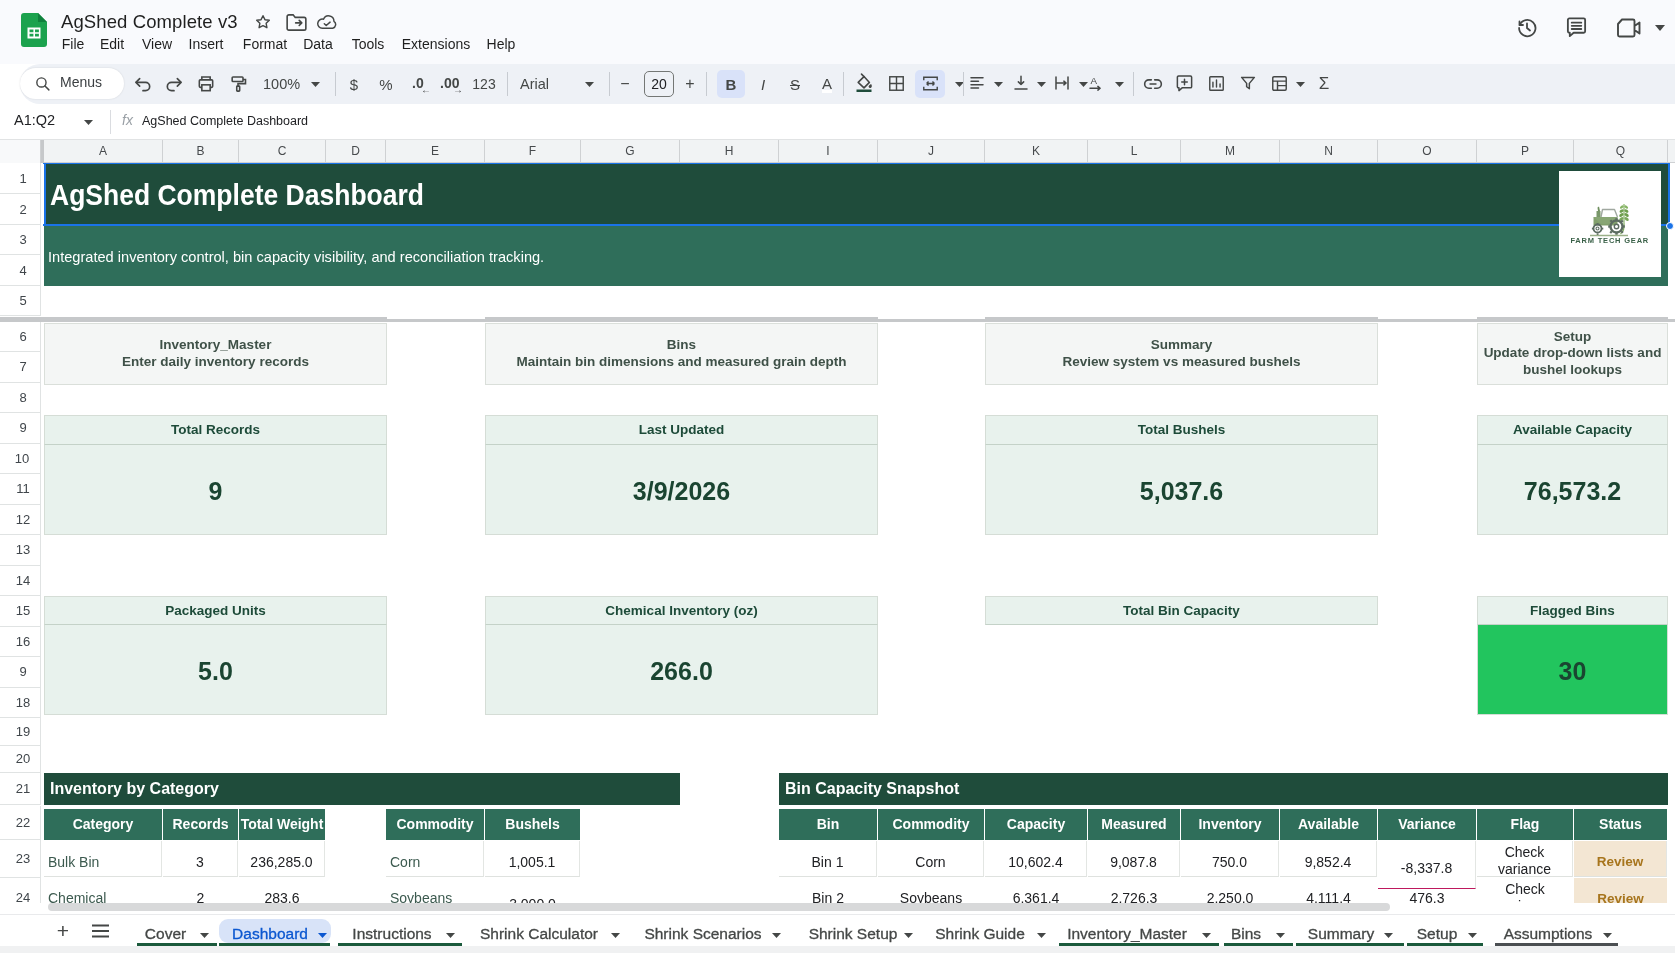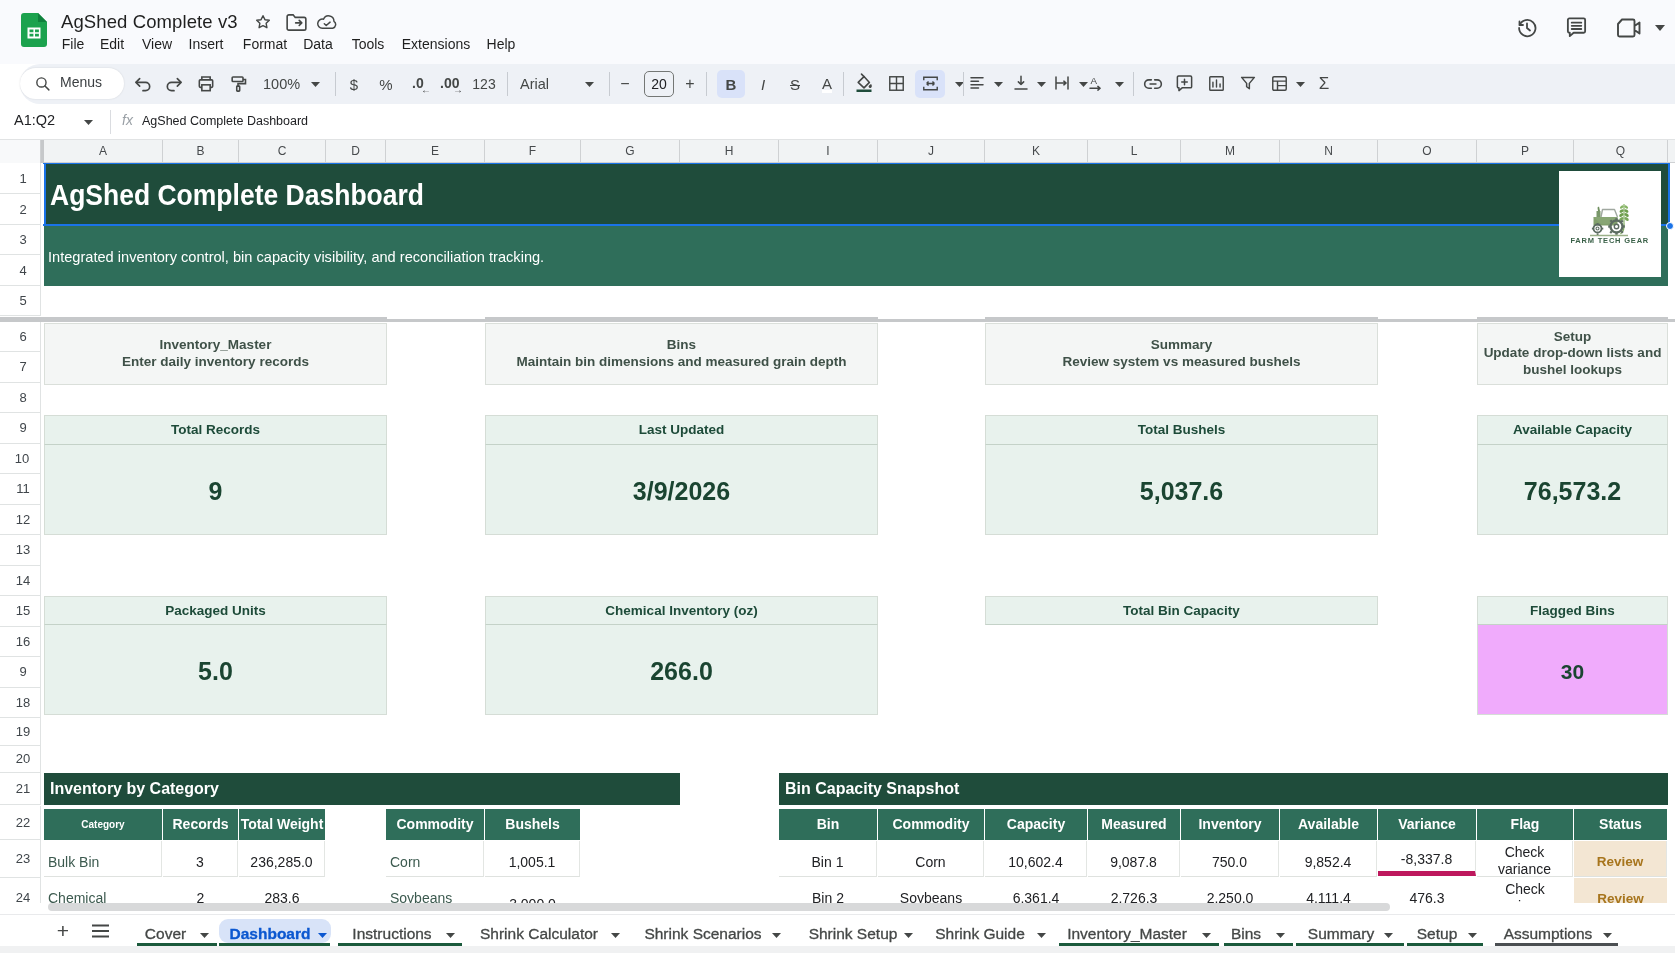--- a/index.html
+++ b/index.html
@@ -360,24 +360,24 @@
 <div class="a ctr" style="left:985px;top:251.5px;width:393px;height:30.5px;background:#e8f2ed;border:1px solid #d5ddd6;border-bottom:1px solid #c4d2c8;font-size:13.5px;font-weight:bold;color:#1d4b39">Total Bushels</div>
 <div class="a ctr" style="left:985px;top:282.0px;width:393px;height:90px;background:#e8f2ed;border:1px solid #d5ddd6;border-top:none;padding-top:4px;font-size:25px;font-weight:bold;color:#1a4531">5,037.6</div>
 <div class="a ctr" style="left:1477px;top:251.5px;width:191px;height:30.5px;background:#e8f2ed;border:1px solid #d5ddd6;border-bottom:1px solid #c4d2c8;font-size:13.5px;font-weight:bold;color:#1d4b39">Available Capacity</div>
 <div class="a ctr" style="left:1477px;top:282.0px;width:191px;height:90px;background:#e8f2ed;border:1px solid #d5ddd6;border-top:none;padding-top:4px;font-size:25px;font-weight:bold;color:#1a4531">76,573.2</div>
 <div class="a ctr" style="left:44px;top:433.0px;width:343px;height:29px;background:#e8f2ed;border:1px solid #d5ddd6;border-bottom:1px solid #c4d2c8;font-size:13.5px;font-weight:bold;color:#1d4b39">Packaged Units</div>
 <div class="a ctr" style="left:44px;top:462.0px;width:343px;height:90px;background:#e8f2ed;border:1px solid #d5ddd6;border-top:none;padding-top:4px;font-size:25px;font-weight:bold;color:#1a4531">5.0</div>
 <div class="a ctr" style="left:485px;top:433.0px;width:393px;height:29px;background:#e8f2ed;border:1px solid #d5ddd6;border-bottom:1px solid #c4d2c8;font-size:13.5px;font-weight:bold;color:#1d4b39">Chemical Inventory (oz)</div>
 <div class="a ctr" style="left:485px;top:462.0px;width:393px;height:90px;background:#e8f2ed;border:1px solid #d5ddd6;border-top:none;padding-top:4px;font-size:25px;font-weight:bold;color:#1a4531">266.0</div>
 <div class="a ctr" style="left:985px;top:433.0px;width:393px;height:29px;background:#e8f2ed;border:1px solid #d5ddd6;border-bottom:1px solid #c4d2c8;font-size:13.5px;font-weight:bold;color:#1d4b39">Total Bin Capacity</div>
 <div class="a ctr" style="left:1477px;top:433.0px;width:191px;height:29px;background:#e8f2ed;border:1px solid #d5ddd6;border-bottom:1px solid #c4d2c8;font-size:13.5px;font-weight:bold;color:#1d4b39">Flagged Bins</div>
-<div class="a ctr" style="left:1477px;top:462.0px;width:191px;height:90px;background:#f0abfc;border:1px solid #d5ddd6;border-top:none;padding-top:4px;font-size:21px;font-weight:bold;color:#1a4531">30</div>
+<div class="a ctr" style="left:1477px;top:462.0px;width:191px;height:90px;background:#22c55e;border:1px solid #d5ddd6;border-top:none;padding-top:4px;font-size:25px;font-weight:bold;color:#1a4531">30</div>
 <div class="a" style="left:779px;top:610.2px;width:889px;height:32.3px;background:#1f4c3b;color:#fff;font-size:16px;font-weight:bold;display:flex;align-items:center;padding-left:6px">Bin Capacity Snapshot</div>
 <div class="a" style="left:44px;top:610.2px;width:636px;height:32.3px;background:#1f4c3b;color:#fff;font-size:16px;font-weight:bold;display:flex;align-items:center;padding-left:6px">Inventory by Category</div>
-<div class="a ctr" style="left:44px;top:645.5px;width:118px;height:31.5px;background:#2f6e5a;color:#fff;font-size:10px;font-weight:bold;white-space:nowrap">Category</div>
+<div class="a ctr" style="left:44px;top:645.5px;width:118px;height:31.5px;background:#2f6e5a;color:#fff;font-size:14px;font-weight:bold;white-space:nowrap">Category</div>
 <div class="a ctr" style="left:163px;top:645.5px;width:75px;height:31.5px;background:#2f6e5a;color:#fff;font-size:14px;font-weight:bold;white-space:nowrap">Records</div>
 <div class="a ctr" style="left:239px;top:645.5px;width:86px;height:31.5px;background:#2f6e5a;color:#fff;font-size:14px;font-weight:bold;white-space:nowrap">Total Weight</div>
 <div class="a ctr" style="left:386px;top:645.5px;width:98px;height:31.5px;background:#2f6e5a;color:#fff;font-size:14px;font-weight:bold;white-space:nowrap">Commodity</div>
 <div class="a ctr" style="left:485px;top:645.5px;width:95px;height:31.5px;background:#2f6e5a;color:#fff;font-size:14px;font-weight:bold;white-space:nowrap">Bushels</div>
 <div class="a ctr" style="left:779px;top:645.5px;width:98px;height:31.5px;background:#2f6e5a;color:#fff;font-size:14px;font-weight:bold;white-space:nowrap">Bin</div>
 <div class="a ctr" style="left:878px;top:645.5px;width:106px;height:31.5px;background:#2f6e5a;color:#fff;font-size:14px;font-weight:bold;white-space:nowrap">Commodity</div>
 <div class="a ctr" style="left:985px;top:645.5px;width:102px;height:31.5px;background:#2f6e5a;color:#fff;font-size:14px;font-weight:bold;white-space:nowrap">Capacity</div>
 <div class="a ctr" style="left:1088px;top:645.5px;width:92px;height:31.5px;background:#2f6e5a;color:#fff;font-size:14px;font-weight:bold;white-space:nowrap">Measured</div>
 <div class="a ctr" style="left:1181px;top:645.5px;width:98px;height:31.5px;background:#2f6e5a;color:#fff;font-size:14px;font-weight:bold;white-space:nowrap">Inventory</div>
 <div class="a ctr" style="left:1280px;top:645.5px;width:97px;height:31.5px;background:#2f6e5a;color:#fff;font-size:14px;font-weight:bold;white-space:nowrap">Available</div>
@@ -393,21 +393,21 @@
 <div class="a ctr" style="left:163px;top:715.0px;width:75px;height:40px;font-size:14px;color:#202124;padding-top:0px;">2</div>
 <div class="a ctr" style="left:239px;top:715.0px;width:86px;height:40px;font-size:14px;color:#202124;padding-top:0px;">283.6</div>
 <div class="a" style="left:386px;top:715.0px;width:98px;height:40px;font-size:14px;color:#3c5a4f;padding-top:0px;display:flex;align-items:center;padding-left:4px">Soybeans</div>
 <div class="a ctr" style="left:485px;top:715.0px;width:95px;height:40px;font-size:14px;color:#202124;padding-top:11px;">3,000.0</div>
 <div class="a ctr" style="left:779px;top:677.5px;width:98px;height:36.5px;font-size:14px;color:#202124;padding-top:7px;border-bottom:1px solid #dfe2df;border-right:1px solid #e3e6e3;">Bin 1</div>
 <div class="a ctr" style="left:878px;top:677.5px;width:106px;height:36.5px;font-size:14px;color:#202124;padding-top:7px;border-bottom:1px solid #dfe2df;border-right:1px solid #e3e6e3;">Corn</div>
 <div class="a ctr" style="left:985px;top:677.5px;width:102px;height:36.5px;font-size:14px;color:#202124;padding-top:7px;border-bottom:1px solid #dfe2df;border-right:1px solid #e3e6e3;">10,602.4</div>
 <div class="a ctr" style="left:1088px;top:677.5px;width:92px;height:36.5px;font-size:14px;color:#202124;padding-top:7px;border-bottom:1px solid #dfe2df;border-right:1px solid #e3e6e3;">9,087.8</div>
 <div class="a ctr" style="left:1181px;top:677.5px;width:98px;height:36.5px;font-size:14px;color:#202124;padding-top:7px;border-bottom:1px solid #dfe2df;border-right:1px solid #e3e6e3;">750.0</div>
 <div class="a ctr" style="left:1280px;top:677.5px;width:97px;height:36.5px;font-size:14px;color:#202124;padding-top:7px;border-bottom:1px solid #dfe2df;border-right:1px solid #e3e6e3;">9,852.4</div>
-<div class="a ctr" style="left:1378px;top:677.5px;width:98px;height:35px;font-size:14px;color:#202124;padding-top:7px;border-bottom:5px solid #be185d;border-right:1px solid #e3e6e3;">-8,337.8</div>
+<div class="a ctr" style="left:1378px;top:677.5px;width:98px;height:48px;font-size:14px;color:#202124;padding-top:7px;border-bottom:1px solid #be185d;border-right:1px solid #e3e6e3;">-8,337.8</div>
 <div class="a ctr" style="left:1477px;top:677.5px;width:96px;height:36.5px;font-size:14px;color:#202124;padding-top:5px;line-height:17px;border-bottom:1px solid #dfe2df;border-right:1px solid #e3e6e3;">Check<br>variance</div>
 <div class="a ctr" style="left:1574px;top:677.5px;width:93px;height:36.5px;font-size:13.5px;color:#a7751d;padding-top:7px;background:#f3e6d3;font-weight:bold;border-bottom:1px solid #dfe2df;border-right:1px solid #e3e6e3;">Review</div>
 <div class="a ctr" style="left:779px;top:715.0px;width:98px;height:40px;font-size:14px;color:#202124;padding-top:0px;">Bin 2</div>
 <div class="a ctr" style="left:878px;top:715.0px;width:106px;height:40px;font-size:14px;color:#202124;padding-top:0px;">Soybeans</div>
 <div class="a ctr" style="left:985px;top:715.0px;width:102px;height:40px;font-size:14px;color:#202124;padding-top:0px;">6,361.4</div>
 <div class="a ctr" style="left:1088px;top:715.0px;width:92px;height:40px;font-size:14px;color:#202124;padding-top:0px;">2,726.3</div>
 <div class="a ctr" style="left:1181px;top:715.0px;width:98px;height:40px;font-size:14px;color:#202124;padding-top:0px;">2,250.0</div>
 <div class="a ctr" style="left:1280px;top:715.0px;width:97px;height:40px;font-size:14px;color:#202124;padding-top:0px;">4,111.4</div>
 <div class="a ctr" style="left:1378px;top:715.0px;width:98px;height:40px;font-size:14px;color:#202124;padding-top:0px;">476.3</div>
 <div class="a ctr" style="left:1477px;top:715.0px;width:96px;height:40px;font-size:14px;color:#202124;padding-top:0px;line-height:17px;">Check<br>variance</div>
@@ -422,21 +422,21 @@
       <path d="M0 1.5h17M0 7h17M0 12.5h17"></path>
     </svg>
 <div class="a" style="left:165.5px;top:925px;transform:translateX(-50%);font-size:15.5px;font-weight:normal;color:#444746;white-space:nowrap;-webkit-text-stroke:0.3px #444746">Cover</div>
 <div class="a ctr" style="left:198px;top:930px;width:12px;height:10px">
       <svg width="9" height="5" viewBox="0 0 9 5">
         <path d="M0 0h9L4.5 5z" fill="#444746"></path>
       </svg>
     </div>
 <div class="a" style="left:137px;top:942.5px;width:80px;height:3.6px;background:#1b5a3c"></div>
 <div class="a" style="left:219px;top:918.5px;width:112px;height:24.5px;background:#d8e3f8;border-radius:9px"></div>
-<div class="a" style="left:270px;top:925px;transform:translateX(-50%);font-size:15.5px;font-weight:bold;color:#0b57d0;white-space:nowrap;-webkit-text-stroke:0.3px #0b57d0">Dashboard</div>
+<div class="a" style="left:270px;top:925px;transform:translateX(-50%);font-size:15.5px;font-weight:normal;color:#0b57d0;white-space:nowrap;-webkit-text-stroke:0.3px #0b57d0">Dashboard</div>
 <div class="a ctr" style="left:316px;top:930px;width:12px;height:10px">
       <svg width="9" height="5" viewBox="0 0 9 5">
         <path d="M0 0h9L4.5 5z" fill="#0b57d0"></path>
       </svg>
     </div>
 <div class="a" style="left:219px;top:942.5px;width:111px;height:3.6px;background:#1b5a3c"></div>
 <div class="a" style="left:392px;top:925px;transform:translateX(-50%);font-size:15.5px;font-weight:normal;color:#444746;white-space:nowrap;-webkit-text-stroke:0.3px #444746">Instructions</div>
 <div class="a ctr" style="left:444px;top:930px;width:12px;height:10px">
       <svg width="9" height="5" viewBox="0 0 9 5">
         <path d="M0 0h9L4.5 5z" fill="#444746"></path>

